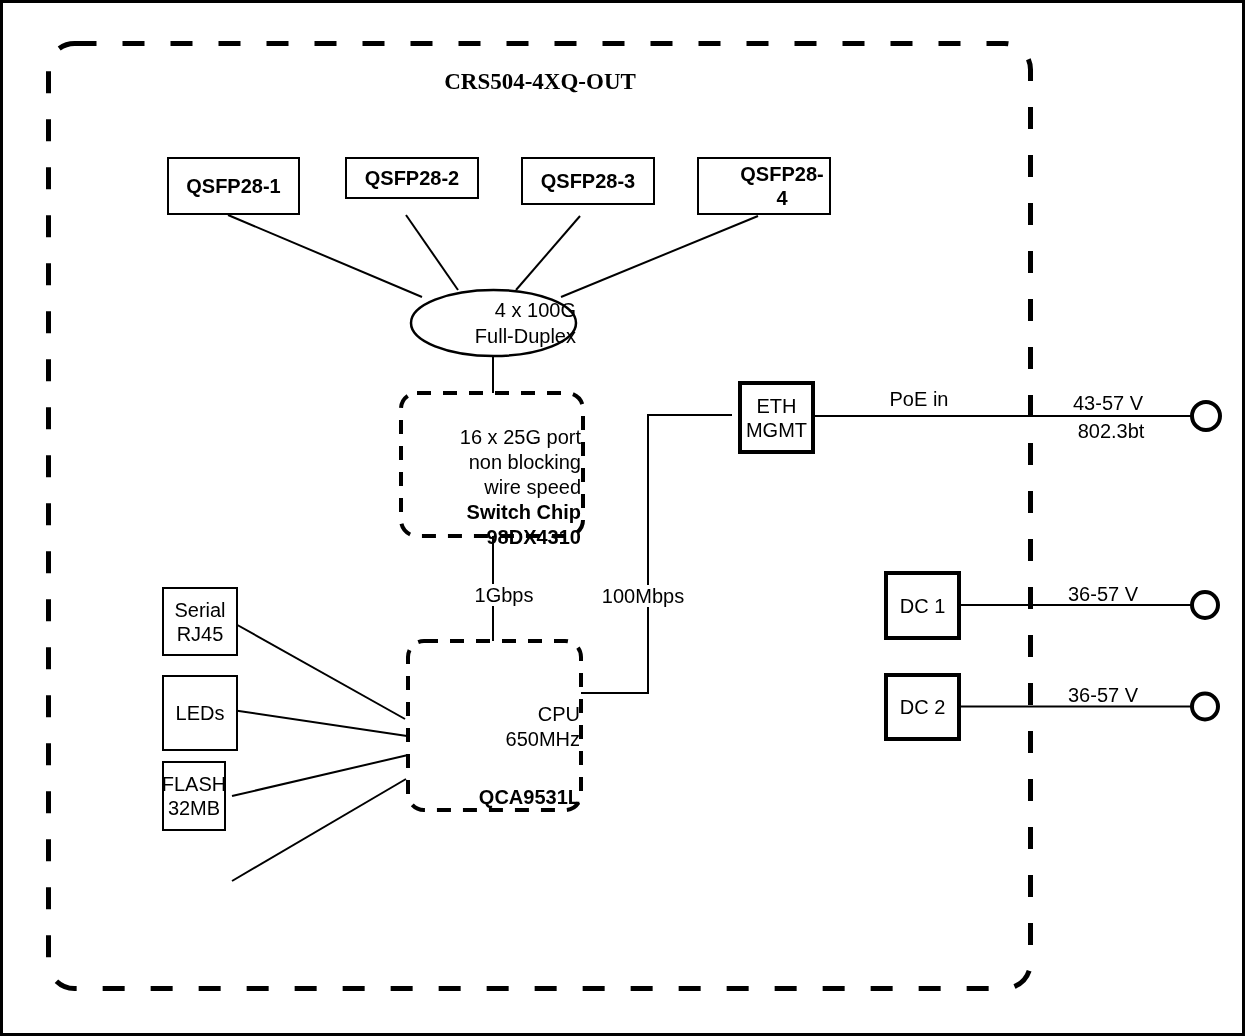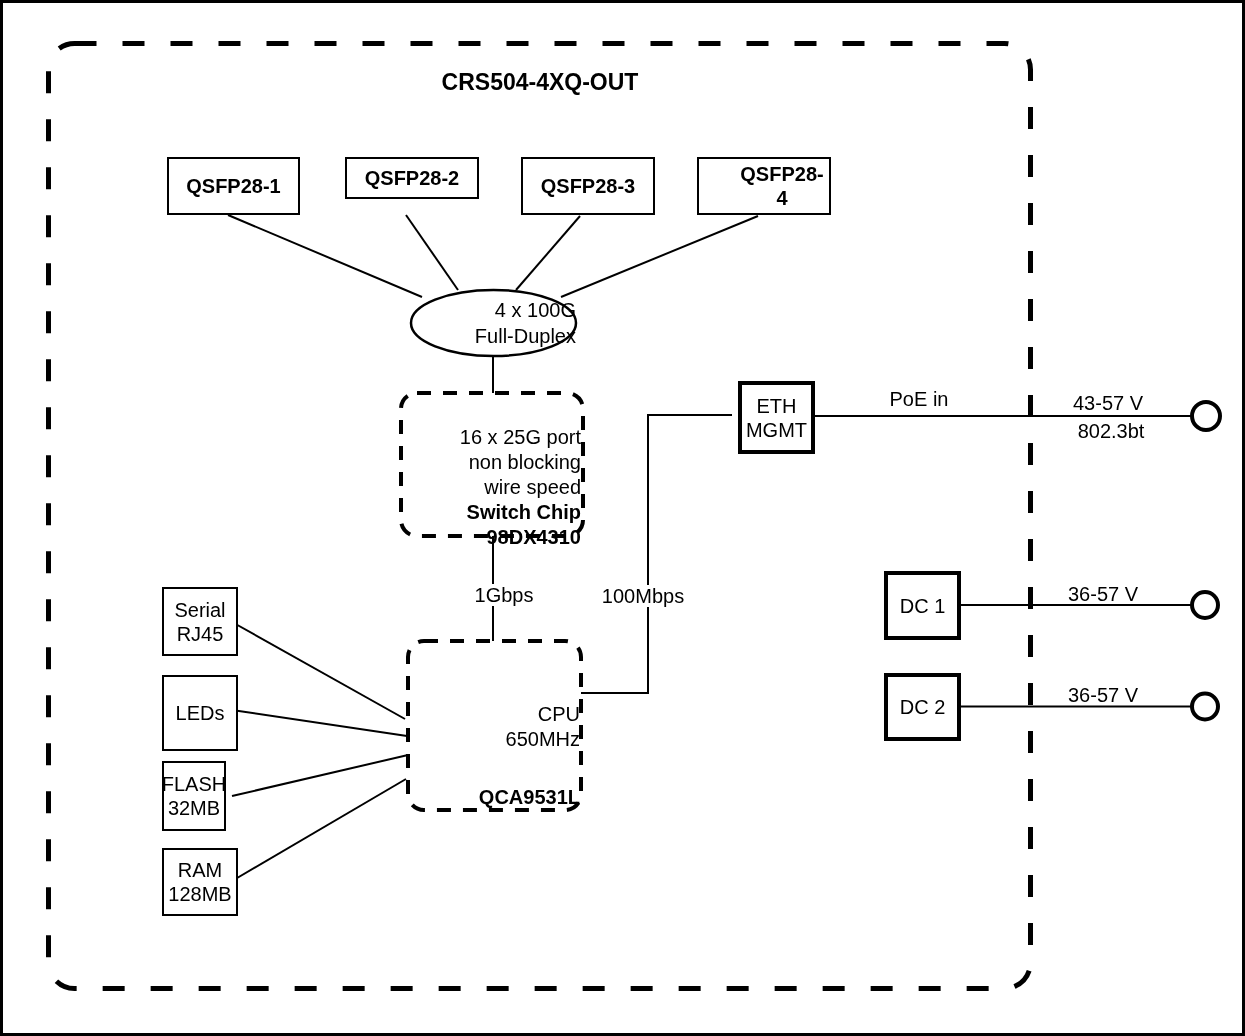--- a/index.html
+++ b/index.html
@@ -82,25 +82,25 @@
 
     <line x1="805" y1="413" x2="1189" y2="413" stroke="#000" stroke-width="2"></line>
     <line x1="951" y1="602" x2="1189" y2="602" stroke="#000" stroke-width="2"></line>
     <line x1="951" y1="703.5" x2="1189" y2="703.5" stroke="#000" stroke-width="2"></line>
 
     <circle cx="1203" cy="413" r="14" fill="#ffffff" stroke="#000" stroke-width="4"></circle>
     <circle cx="1202" cy="602" r="13" fill="#ffffff" stroke="#000" stroke-width="4"></circle>
     <circle cx="1202" cy="703.5" r="13" fill="#ffffff" stroke="#000" stroke-width="4"></circle>
   </svg>
 
-  <div class="title" style="left:537px;top:66px;">CRS504-4XQ-OUT</div>
+  <div class="title" style="left:537px;top:66px;font-family:Liberation Serif, serif;">CRS504-4XQ-OUT</div>
 
   <div class="box bold" style="left:158px;top:154px;width:133px;height:58px;">QSFP28-1</div>
   <div class="box bold" style="left:336px;top:154px;width:134px;height:42px;">QSFP28-2</div>
-  <div class="box bold" style="left:512px;top:154px;width:134px;height:58px;">QSFP28-3</div>
+  <div class="box bold" style="left:512px;top:154px;width:134px;height:48px;">QSFP28-3</div>
   <div class="box bold" style="left:688px;top:154px;width:134px;height:58px;padding-left:36px;">QSFP28-4</div>
 
   <div class="txt" style="left:408px;top:294px;width:165px;line-height:26px;">4 x 100G
 Full-Duplex</div>
 
   <div class="txt" style="left:400px;top:397px;width:178px;">
     <span>16 x 25G port
 non blocking
 wire speed</span>
     <span class="chipname">Switch Chip
@@ -111,22 +111,20 @@
     <span>CPU
 650MHz</span>
     <span class="chipname cpu-name">QCA9531L</span>
   </div>
 
   <div class="box" style="left:153px;top:584px;width:76px;height:69px;">Serial
 RJ45</div>
   <div class="box" style="left:153px;top:672px;width:76px;height:76px;">LEDs</div>
   <div class="box" style="left:153px;top:758px;width:64px;height:70px;">FLASH
 32MB</div>
-  <div class="box" style="left:153px;top:845px;width:76px;height:68px;">RAM
-128MB</div>
 
   <div class="box thick" style="left:729px;top:378px;width:77px;height:73px;">ETH
 MGMT</div>
 
   <div class="box thick" style="left:875px;top:568px;width:77px;height:69px;">DC 1</div>
   <div class="box thick" style="left:875px;top:670px;width:77px;height:68px;">DC 2</div>
 
   <div class="linklabel masked" style="left:501px;top:581px;">1Gbps</div>
   <div class="linklabel masked" style="left:640px;top:582px;">100Mbps</div>
   <div class="linklabel" style="left:916px;top:385px;">PoE in</div>

